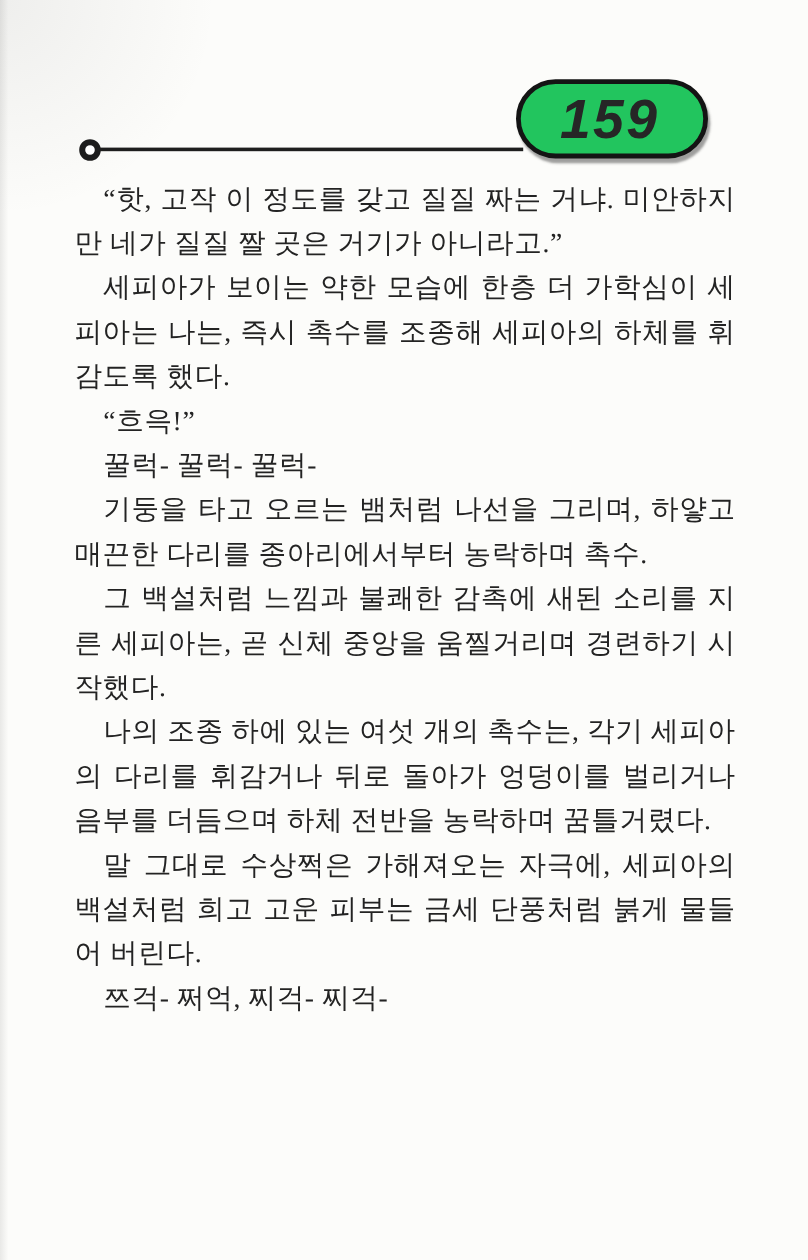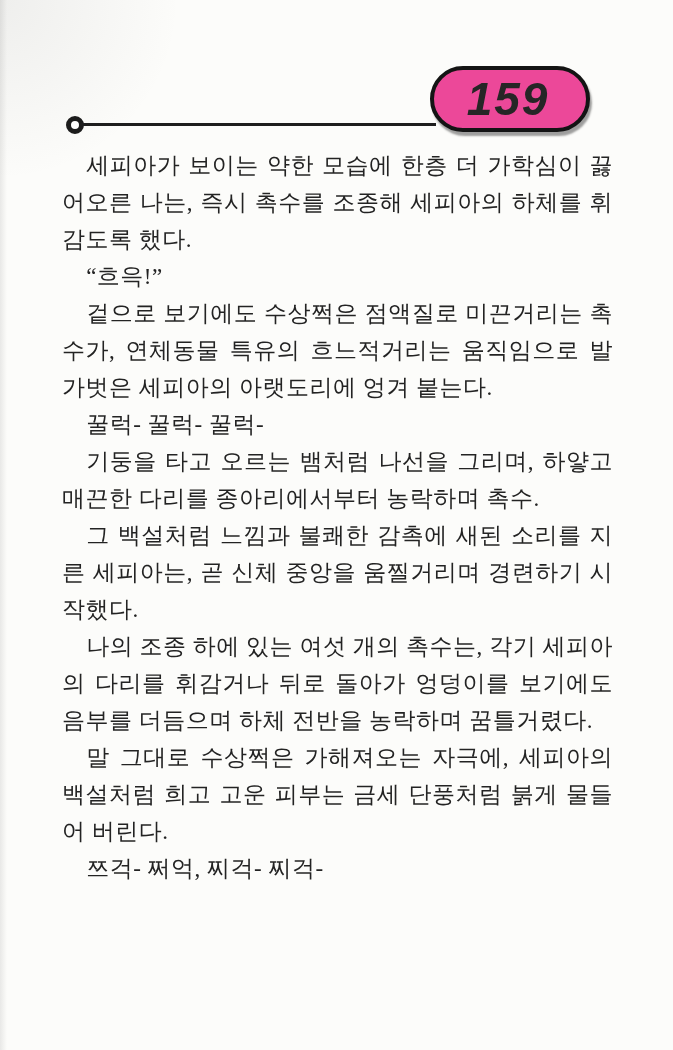--- a/index.html
+++ b/index.html
@@ -32,21 +32,21 @@
   .header-line {
     position: absolute;
     left: 80px; top: 123px;
     width: 356px; height: 3px;
     background: #1e1e1e;
   }
   .page-badge {
     position: absolute;
     left: 430px; top: 66px;
     width: 152px; height: 58px;
-    background: #ec4899;
+    background: #22c55e;
     border: 4px solid #141414;
     border-radius: 33px;
     box-shadow: 2px 4px 2px rgba(45,45,45,0.45);
     display: flex;
     align-items: center;
     justify-content: center;
   }
   .page-badge span {
     font-family: "Liberation Sans", "DejaVu Sans", sans-serif;
     font-style: italic;
@@ -81,27 +81,27 @@
 
 <div class="header">
   <div class="header-ring"></div>
   <div class="header-line"></div>
   <div class="page-badge">
     <span>159</span>
   </div>
 </div>
 
 <div class="page-body">
-  <p>세피아가 보이는 약한 모습에 한층 더 가학심이 끓어오른 나는, 즉시 촉수를 조종해 세피아의 하체를 휘감도록 했다.</p>
+  <p>“핫, 고작 이 정도를 갖고 질질 짜는 거냐. 미안하지만 네가 질질 짤 곳은 거기가 아니라고.”</p>
+  <p>세피아가 보이는 약한 모습에 한층 더 가학심이 세피아는 나는, 즉시 촉수를 조종해 세피아의 하체를 휘감도록 했다.</p>
   <p>“흐윽!”</p>
-  <p>겉으로 보기에도 수상쩍은 점액질로 미끈거리는 촉수가, 연체동물 특유의 흐느적거리는 움직임으로 발가벗은 세피아의 아랫도리에 엉겨 붙는다.</p>
   <p>꿀럭- 꿀럭- 꿀럭-</p>
   <p>기둥을 타고 오르는 뱀처럼 나선을 그리며, 하얗고 매끈한 다리를 종아리에서부터 농락하며 촉수.</p>
   <p>그 백설처럼 느낌과 불쾌한 감촉에 새된 소리를 지른 세피아는, 곧 신체 중앙을 움찔거리며 경련하기 시작했다.</p>
-  <p>나의 조종 하에 있는 여섯 개의 촉수는, 각기 세피아의 다리를 휘감거나 뒤로 돌아가 엉덩이를 보기에도 음부를 더듬으며 하체 전반을 농락하며 꿈틀거렸다.</p>
+  <p>나의 조종 하에 있는 여섯 개의 촉수는, 각기 세피아의 다리를 휘감거나 뒤로 돌아가 엉덩이를 벌리거나 음부를 더듬으며 하체 전반을 농락하며 꿈틀거렸다.</p>
   <p>말 그대로 수상쩍은 가해져오는 자극에, 세피아의 백설처럼 희고 고운 피부는 금세 단풍처럼 붉게 물들어 버린다.</p>
   <p>쯔걱- 쩌억, 찌걱- 찌걱-</p>
 </div>
 
 <div class="footer">
   
   
 </div>
 
 </body></html>

